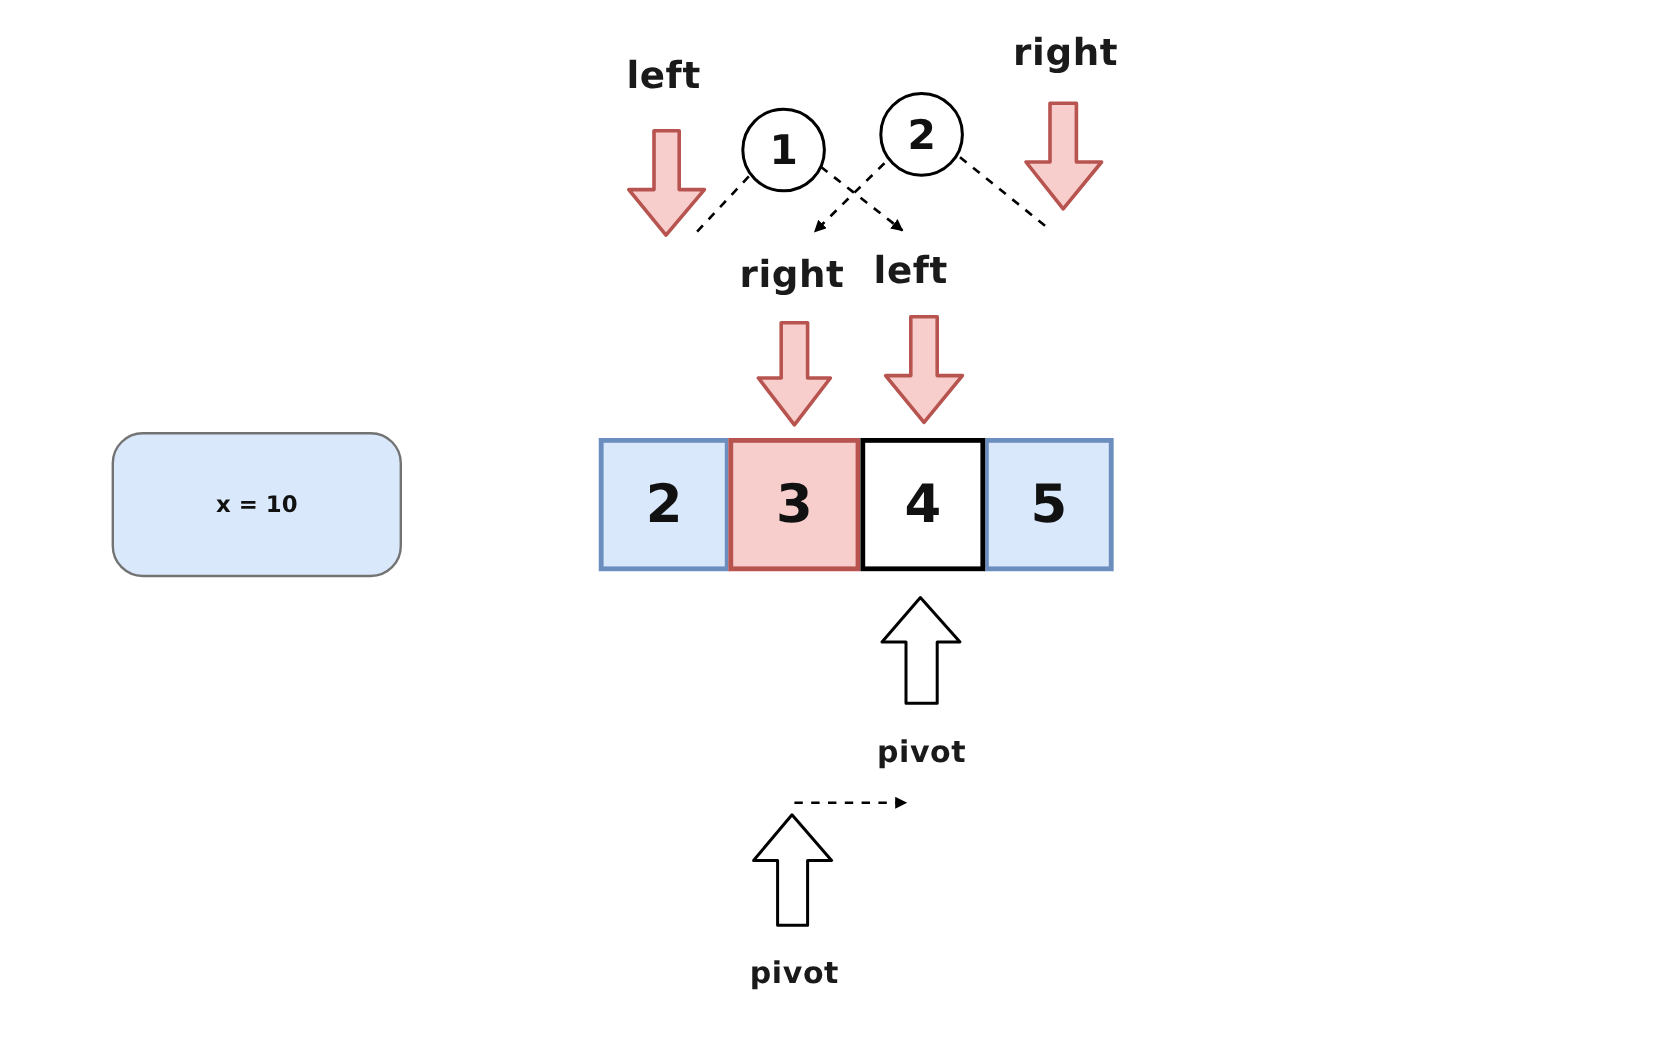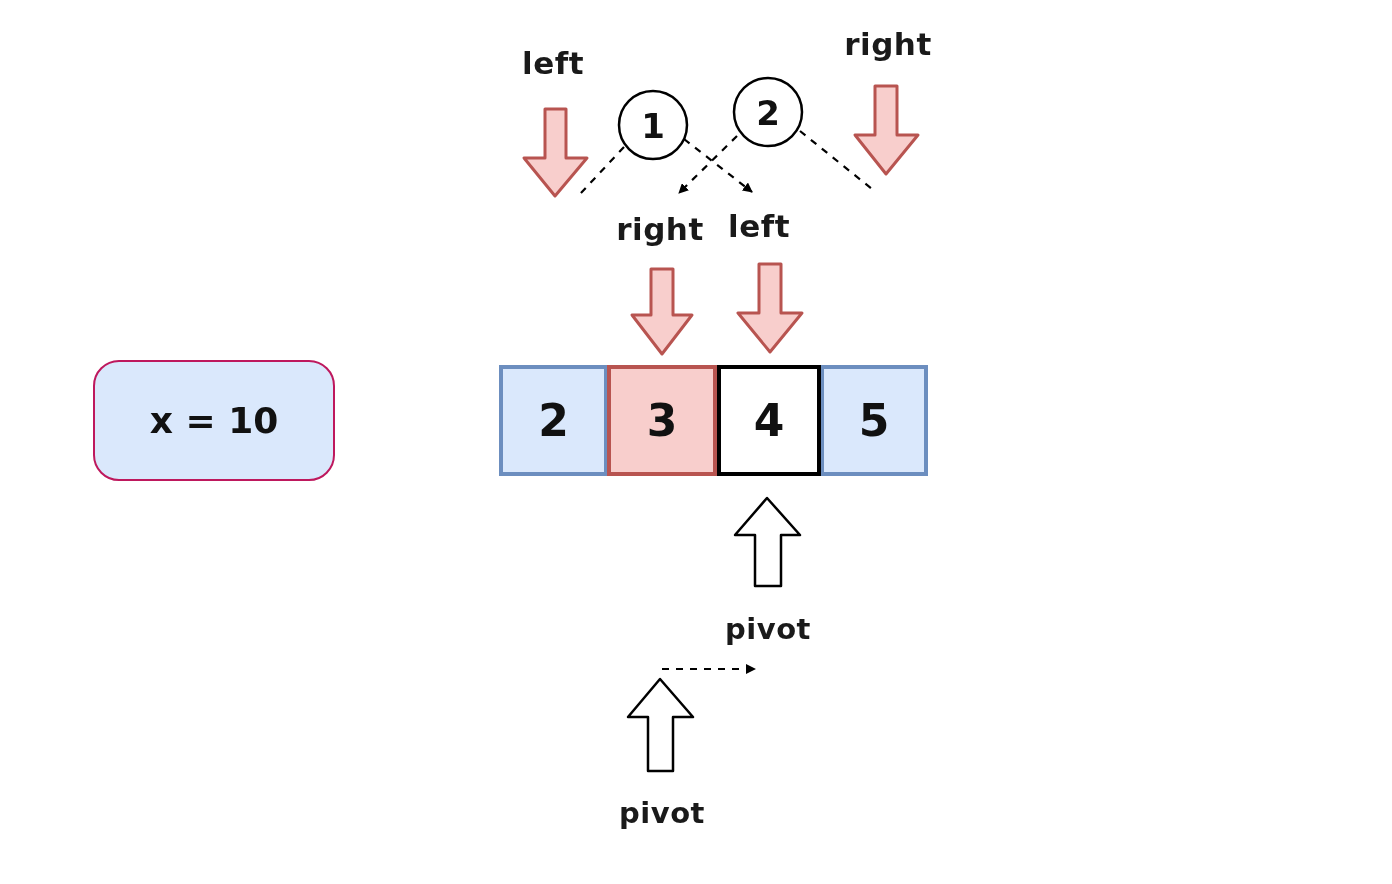--- a/index.html
+++ b/index.html
@@ -22,40 +22,40 @@
   }
   .lbl {
     position: absolute;
     transform: translateX(-50%);
     color: #1a1a1a;
     font-weight: 600;
     white-space: nowrap;
     letter-spacing: 0.5px;
   }
   .lbl.pointer { font-size: 31px; }
-  .lbl.pivot   { font-size: 29px; }
+  .lbl.pivot   { font-size: 25px; }
   .circle-num {
     position: absolute;
     transform: translate(-50%, -50%);
     font-size: 34px;
     font-weight: 700;
     color: #111;
   }
   .var-box {
     position: absolute;
     left: 93px; top: 360px;
     width: 242px; height: 121px;
     box-sizing: border-box;
     background: #dae8fc;
-    border: 2px solid #be185d;
+    border: 2px solid #737373;
     border-radius: 26px;
     display: flex;
     align-items: center;
     justify-content: center;
-    font-size: 36px;
+    font-size: 19px;
     font-weight: 600;
     color: #111;
   }
   .cell {
     position: absolute;
     top: 365px;
     height: 111px;
     box-sizing: border-box;
     display: flex;
     align-items: center;

